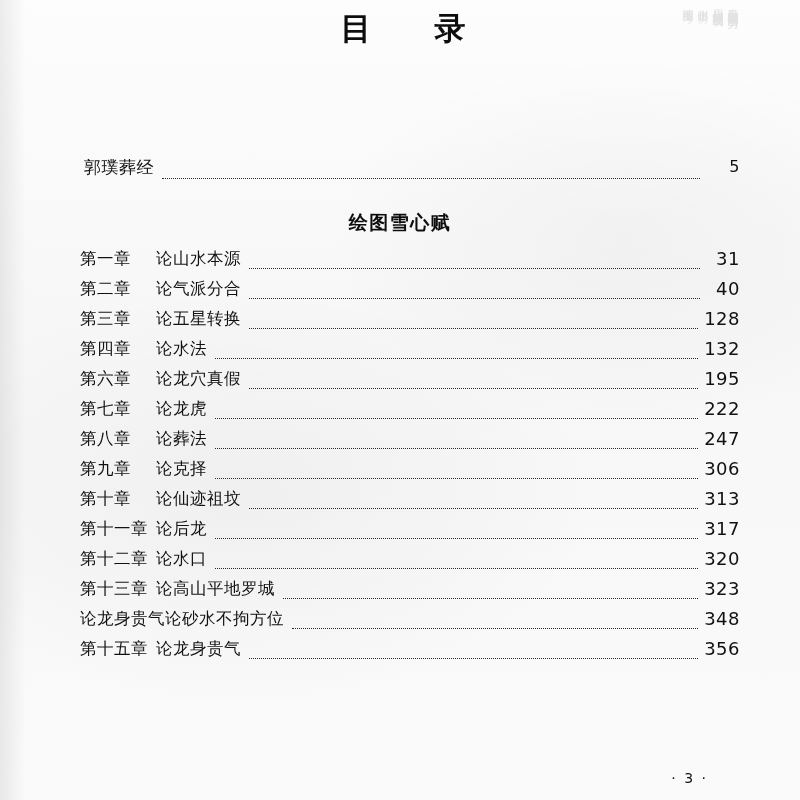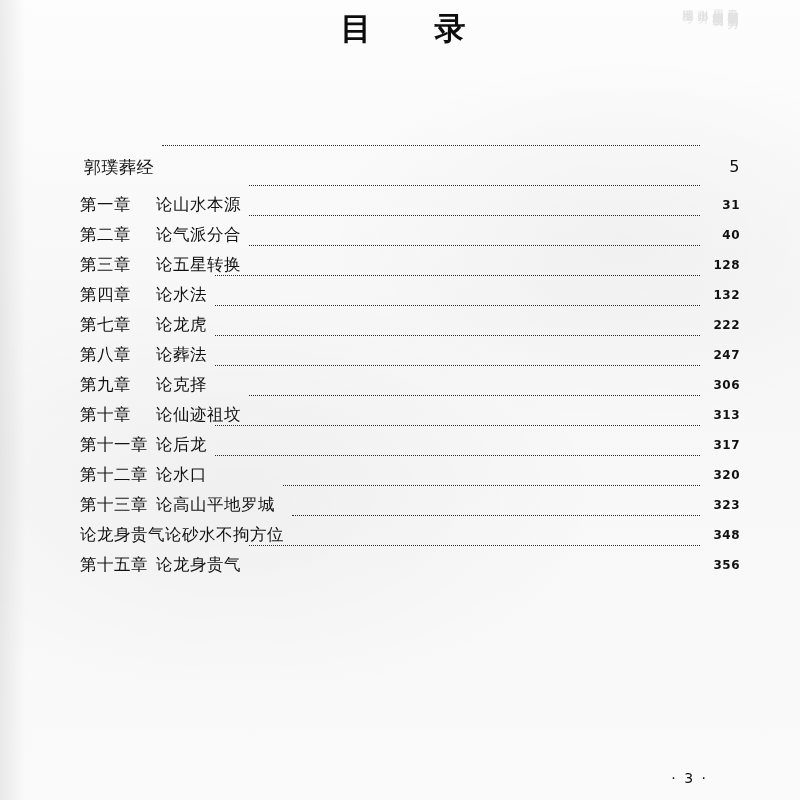--- a/index.html
+++ b/index.html
@@ -61,21 +61,21 @@
 
   .content {
     position: absolute;
     top: 150px;
     left: 0;
     width: 800px;
   }
 
   .entry {
     display: flex;
-    align-items: flex-start;
+    align-items: flex-end;
     font-size: 16.5px;
     color: #111;
     padding: 0 60px 0 80px;
     height: 30px;
     line-height: 30px;
   }
 
   .entry .label {
     white-space: nowrap;
     letter-spacing: 0.5px;
@@ -91,22 +91,22 @@
   .entry .leader {
     flex: 1 1 auto;
     margin: 0 6px 0 8px;
     border-bottom: 1.5px dotted #2a2a2a;
     transform: translateY(-5px);
     min-width: 10px;
   }
 
   .entry .page-no {
     white-space: nowrap;
-    font-weight: bold;
-    font-size: 12px;
+    font-weight: normal;
+    font-size: 18px;
     min-width: 34px;
     text-align: right;
     letter-spacing: 0.5px;
   }
 
   .top-entry {
     height: 34px;
     line-height: 34px;
     font-size: 17px;
     padding-left: 84px;
@@ -162,20 +162,21 @@
   <div class="title">目　录</div>
 
   <div class="content">
 
     <div class="entry top-entry">
       <span class="label">郭璞葬经</span>
       <span class="leader"></span>
       <span class="page-no">5</span>
     </div>
 
+    <div class="section-head">绘图雪心赋</div>
 
     <div class="rows">
 
       <div class="entry">
         <span class="chapter-no">第一章</span>
         <span class="label">论山水本源</span>
         <span class="leader"></span>
         <span class="page-no">31</span>
       </div>
 
@@ -194,20 +195,26 @@
       </div>
 
       <div class="entry">
         <span class="chapter-no">第四章</span>
         <span class="label">论水法</span>
         <span class="leader"></span>
         <span class="page-no">132</span>
       </div>
 
 
+      <div class="entry">
+        <span class="chapter-no">第六章</span>
+        <span class="label">论龙穴真假</span>
+        <span class="leader"></span>
+        <span class="page-no">195</span>
+      </div>
 
       <div class="entry">
         <span class="chapter-no">第七章</span>
         <span class="label">论龙虎</span>
         <span class="leader"></span>
         <span class="page-no">222</span>
       </div>
 
       <div class="entry">
         <span class="chapter-no">第八章</span>

